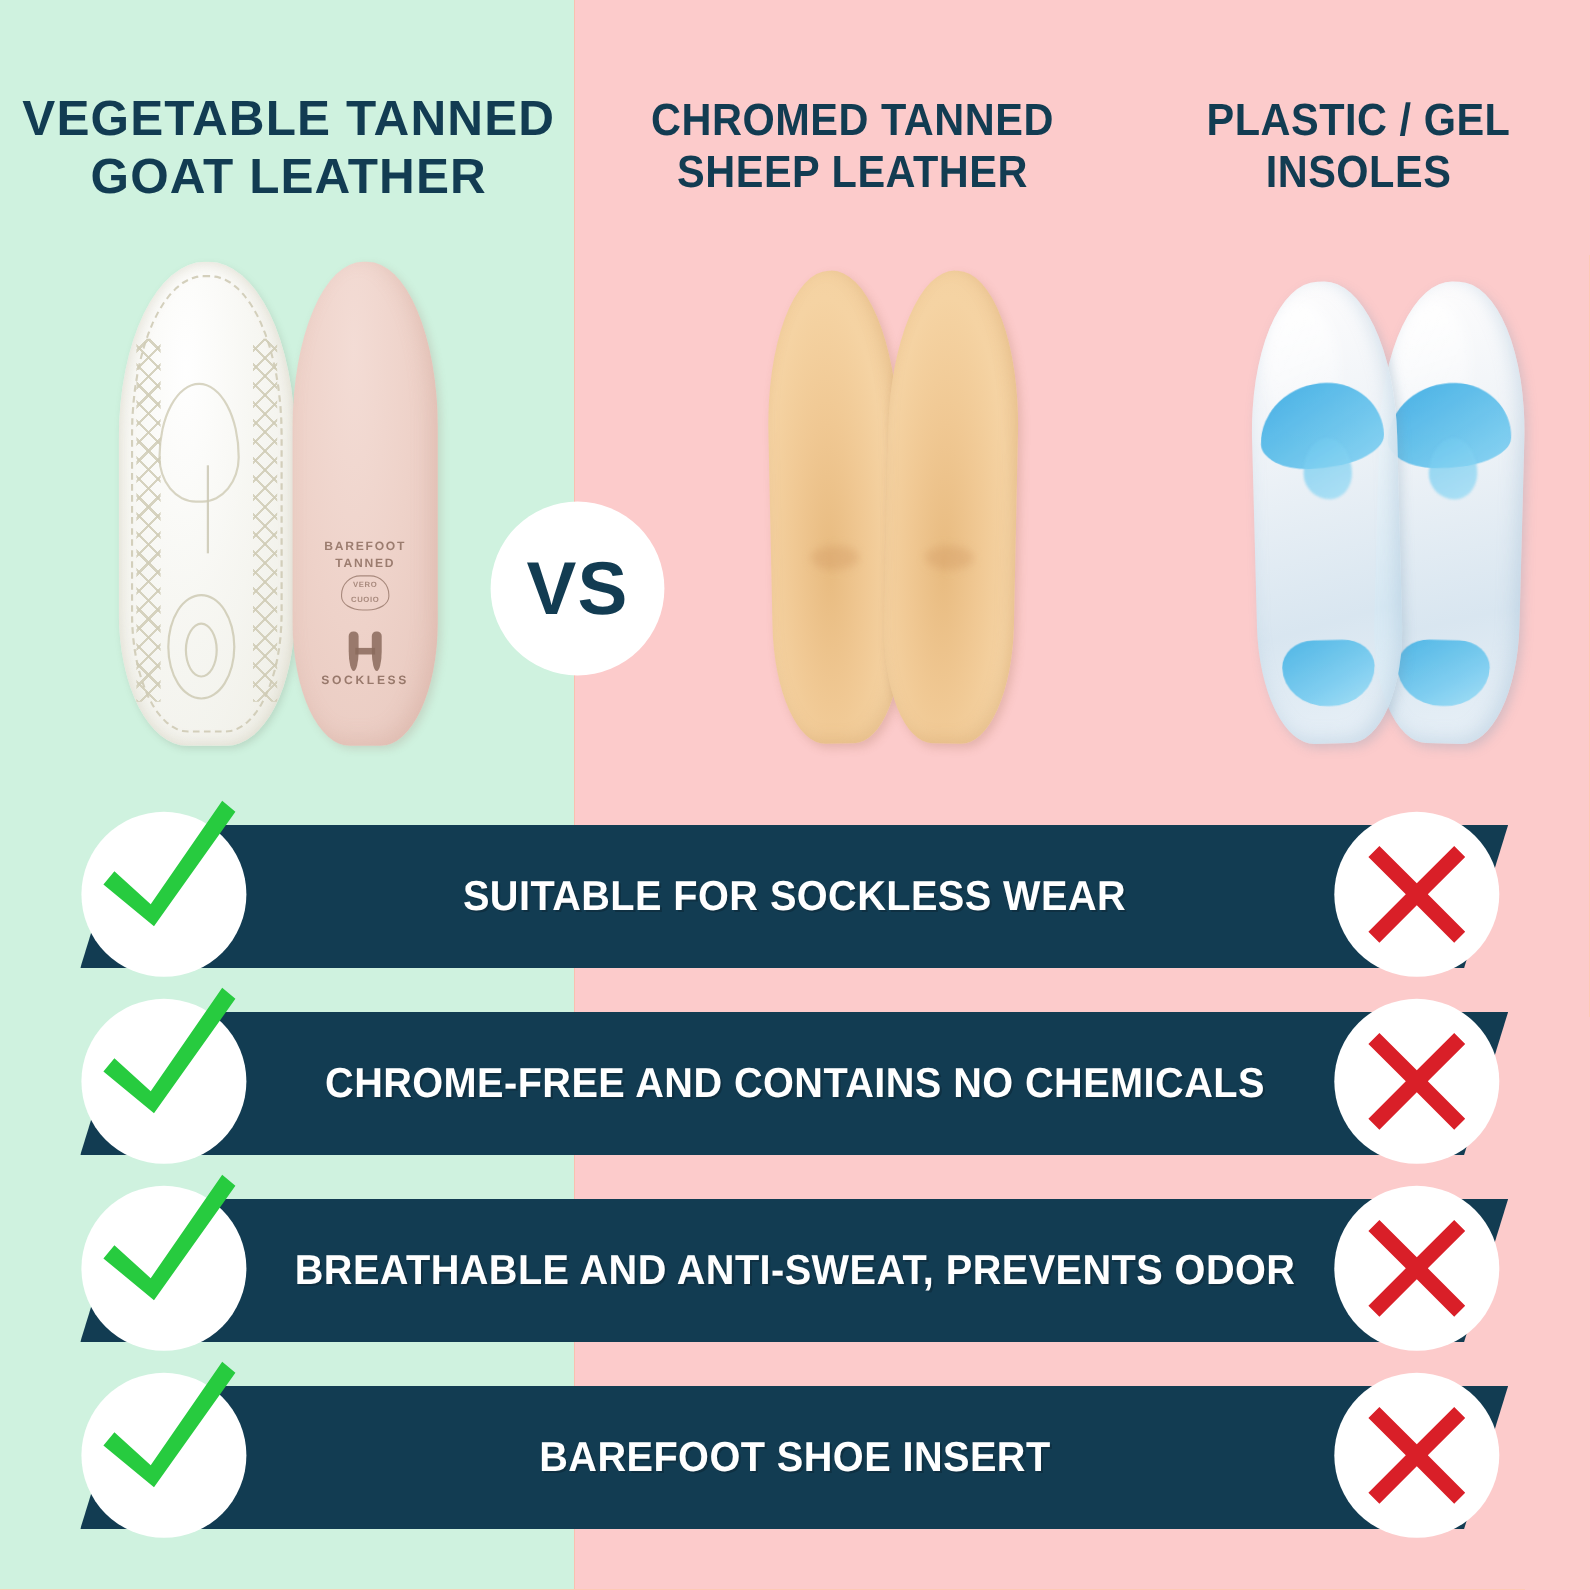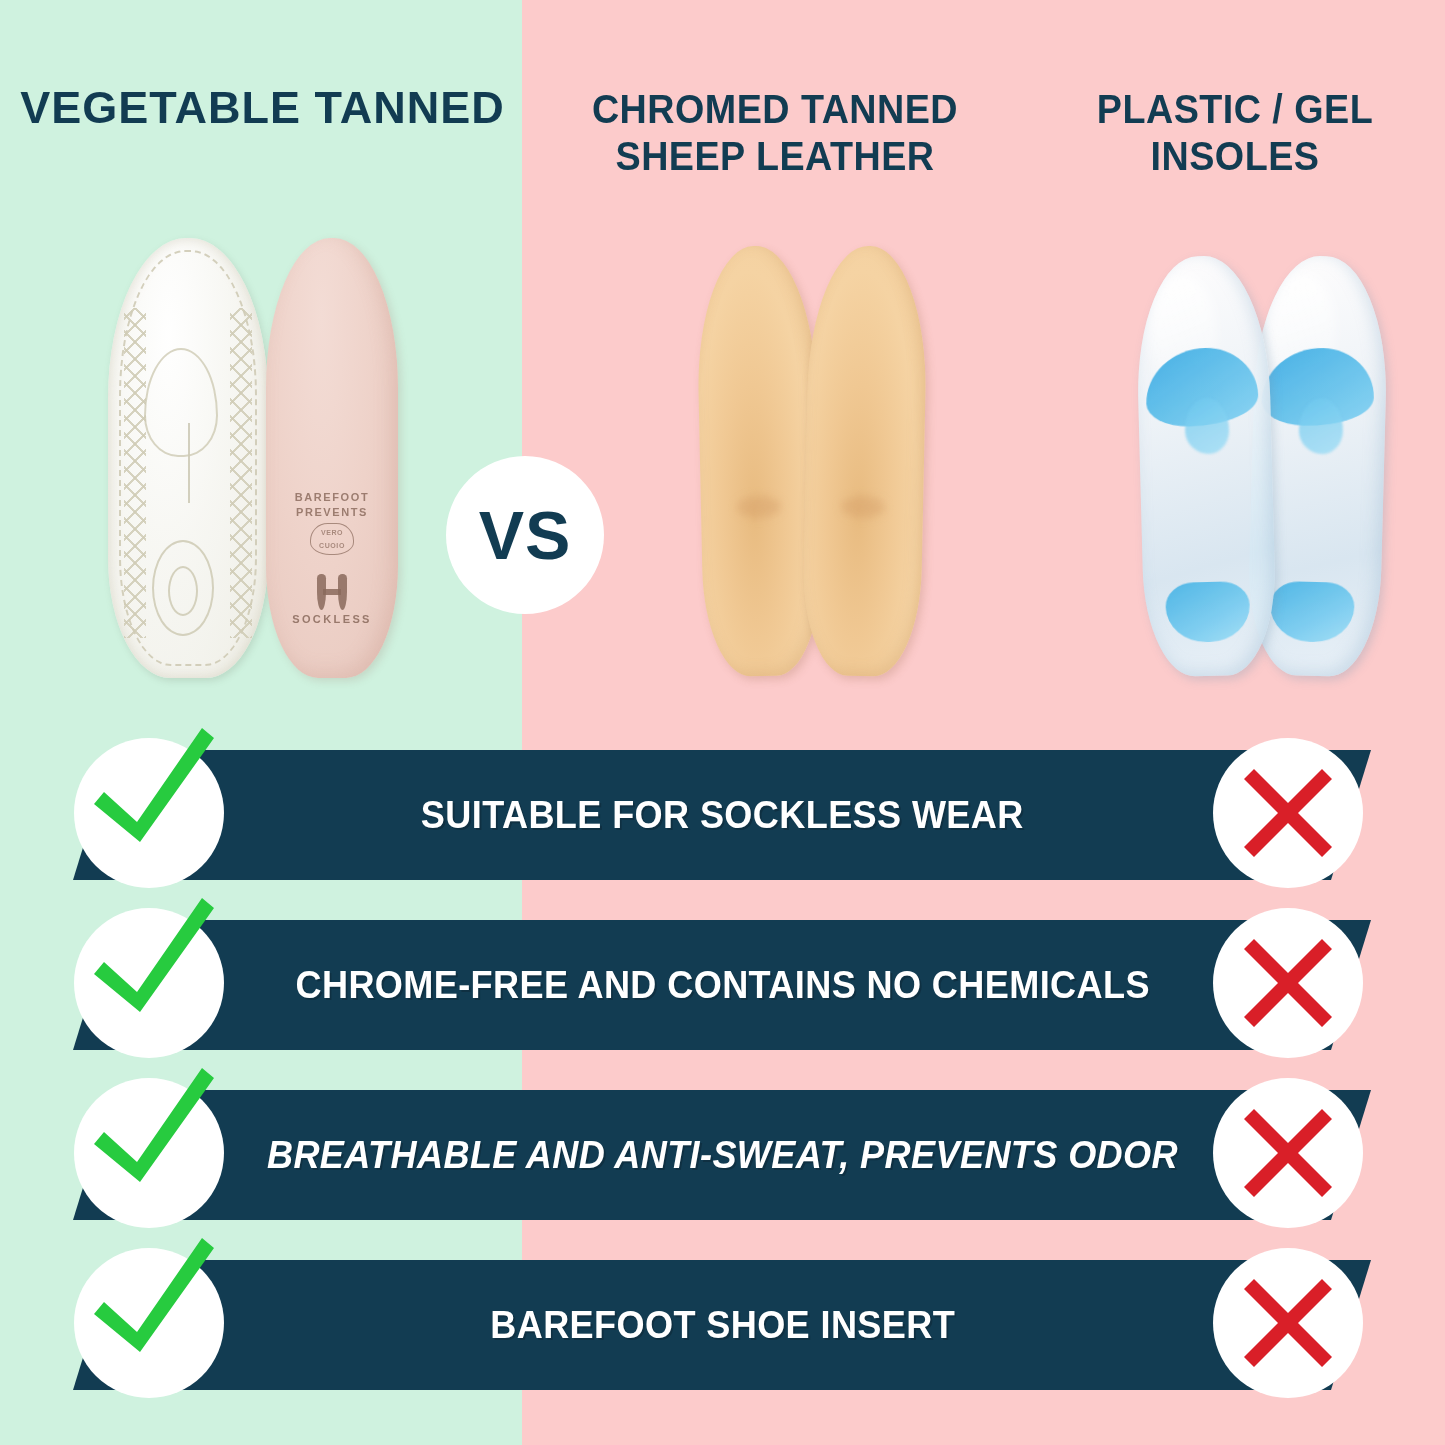--- a/index.html
+++ b/index.html
@@ -397,33 +397,34 @@
     z-index: 7;
     pointer-events: none;
   }
   .check-mark svg { display: block; overflow: visible; }
 
   .cross-mark { width: 96px; height: 96px; }
   .cross-mark svg { display: block; }
 
   #row-0 { top: 738px; text-align: right; }
   #row-1 { top: 908px; }
-  #row-2 { top: 1078px; font-style: italic; }
+  #row-2 { top: 1078px; }
   #row-3 { top: 1248px; }
 </style>
 </head>
 <body>
 
 <div id="infographic">
 
   <div class="bg-left"></div>
   <div class="bg-right"></div>
 
   <div class="heading" id="heading-vegetable">
     <span class="hl">VEGETABLE TANNED</span>
+    <span class="hl">GOAT LEATHER</span>
   </div>
 
   <div class="heading" id="heading-chromed">
     <span class="hl">CHROMED TANNED</span>
     <span class="hl">SHEEP LEATHER</span>
   </div>
 
   <div class="heading" id="heading-plastic">
     <span class="hl">PLASTIC / GEL</span>
     <span class="hl">INSOLES</span>
@@ -434,21 +435,21 @@
       <div class="zigzag-left"></div>
       <div class="zigzag-right"></div>
       <div class="midline"></div>
       <div class="emboss-heel"></div>
       <div class="emboss-heel-inner"></div>
     </div>
 
     <div class="insole" id="insole-veg-leather">
       <div class="leather-stamp">
         <span>BAREFOOT</span><br>
-        <span>PREVENTS</span>
+        <span>TANNED</span>
         <div class="shield">
           <span>VERO</span>
           <span>CUOIO</span>
         </div>
       </div>
       <div class="brand-mark">
         <div class="brand-h">
           <i></i>
           <i></i>
           <i></i>

